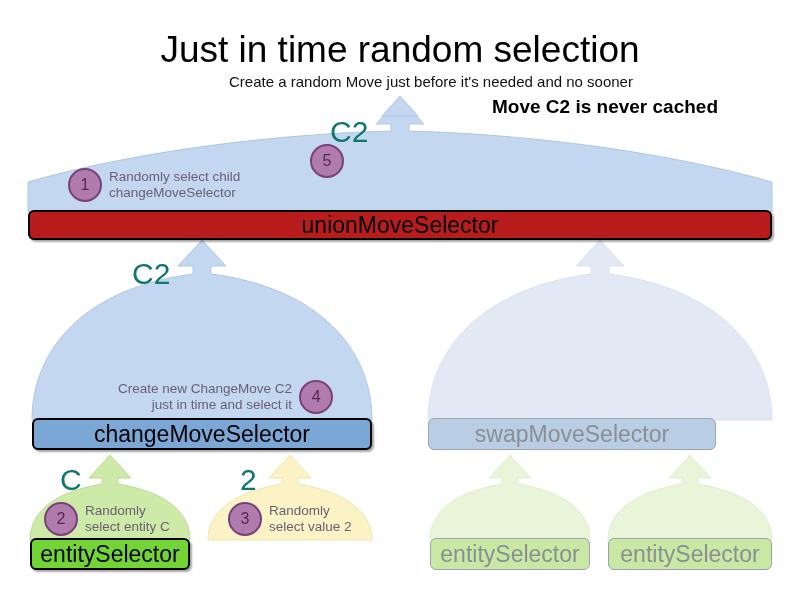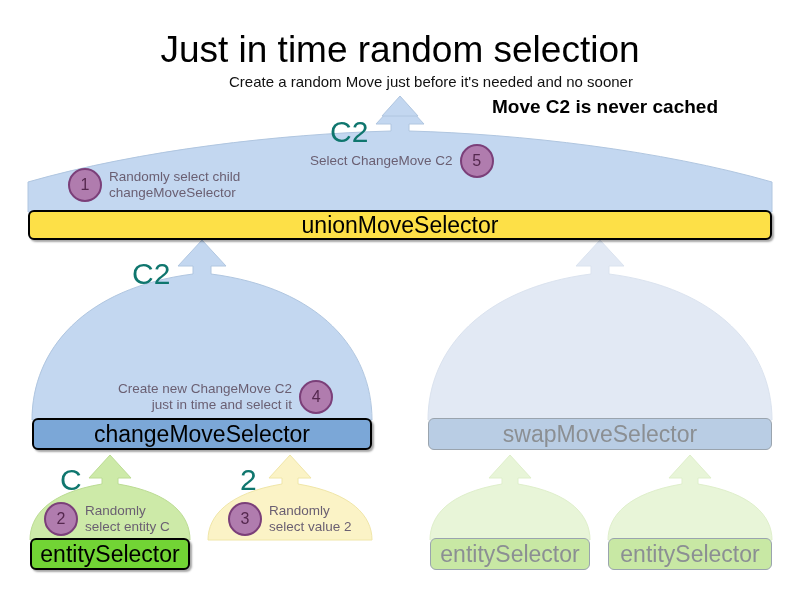--- a/index.html
+++ b/index.html
@@ -91,50 +91,49 @@
   <div class="bigmark" style="left:240px;top:466px;width:100px;">2</div>
 
   <div class="anno" style="left:68px;top:168px;">
     <span class="badge">1</span>
     <span class="anno-text">Randomly select child
 changeMoveSelector</span>
   </div>
 
   <div class="anno rev" style="left:310px;top:144px;">
     <span class="badge">5</span>
-    <span class="anno-text right">Select ChangeMove C2</span>
   </div>
 
   <div class="anno rev" style="left:118px;top:380px;">
     <span class="badge">4</span>
     <span class="anno-text right">Create new ChangeMove C2
 just in time and select it</span>
   </div>
 
   <div class="anno" style="left:44px;top:502px;">
     <span class="badge">2</span>
     <span class="anno-text">Randomly
 select entity C</span>
   </div>
 
   <div class="anno" style="left:228px;top:502px;">
     <span class="badge">3</span>
     <span class="anno-text">Randomly
 select value 2</span>
   </div>
 
-  <div class="node active" style="left:28px;top:210px;width:744px;height:30px;background:#fde047;">
+  <div class="node active" style="left:28px;top:210px;width:744px;height:30px;background:#b91c1c;">
     <span class="node-label">unionMoveSelector</span>
   </div>
 
   <div class="node active" style="left:32px;top:418px;width:340px;height:32px;background:#7ba7d7;">
     <span class="node-label">changeMoveSelector</span>
   </div>
 
-  <div class="node faded" style="left:428px;top:418px;width:344px;height:32px;background:#b9cde4;">
+  <div class="node faded" style="left:428px;top:418px;width:288px;height:32px;background:#b9cde4;">
     <span class="node-label">swapMoveSelector</span>
   </div>
 
   <div class="node active" style="left:30px;top:538px;width:160px;height:32px;background:#72d435;">
     <span class="node-label">entitySelector</span>
   </div>
 
 
   <div class="node faded" style="left:430px;top:538px;width:160px;height:32px;background:#c8e8a4;">
     <span class="node-label">entitySelector</span>

